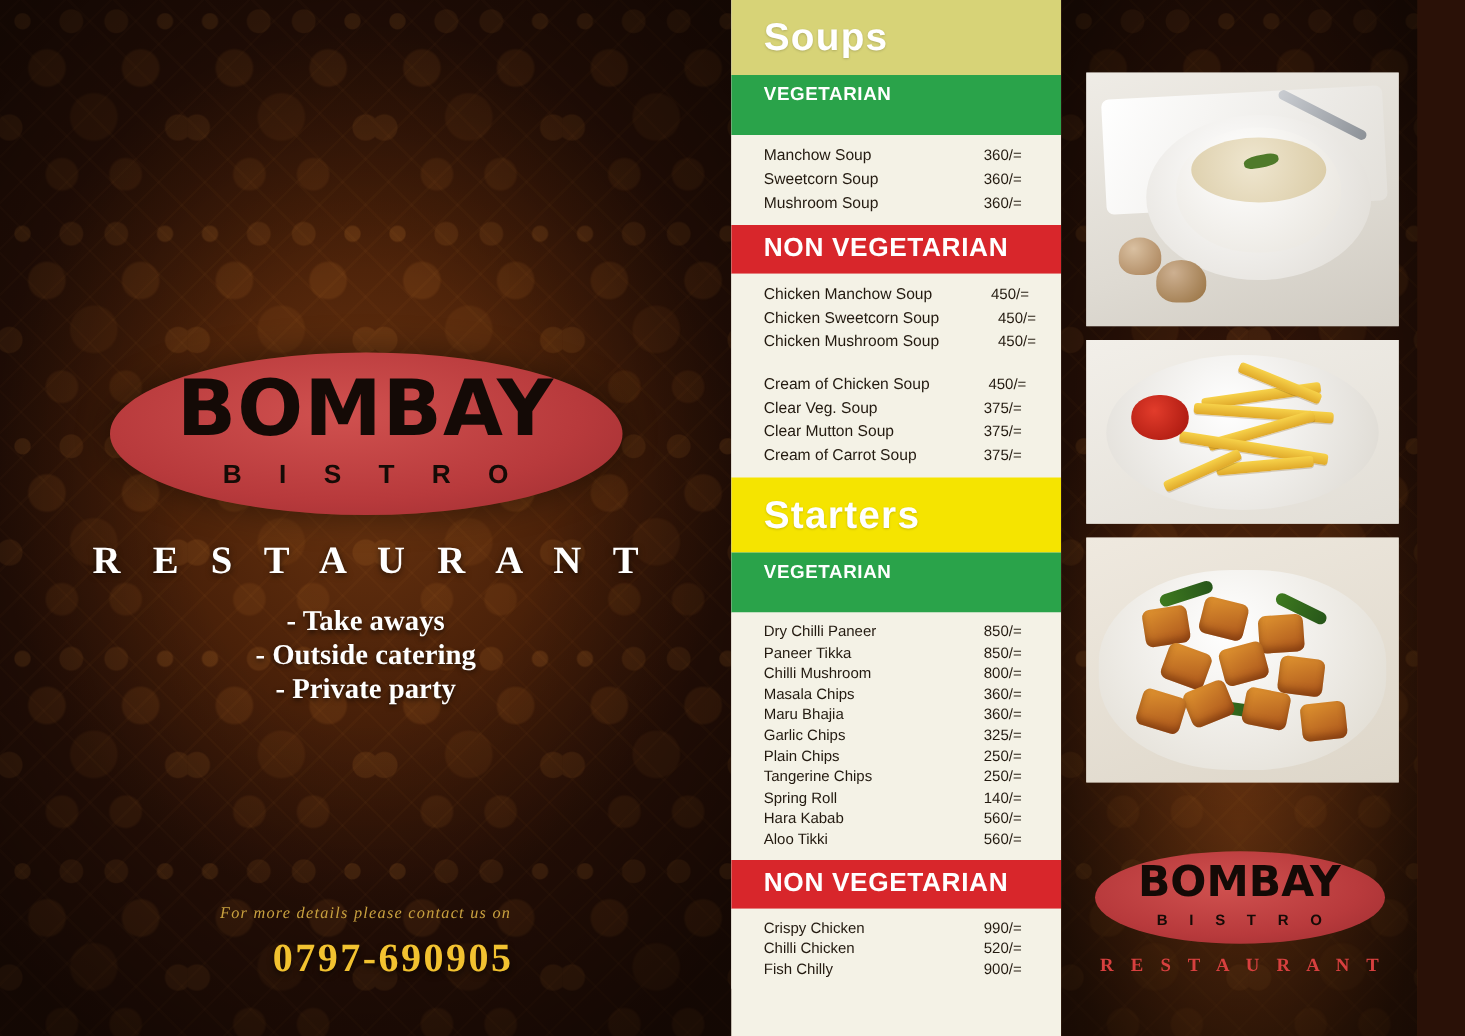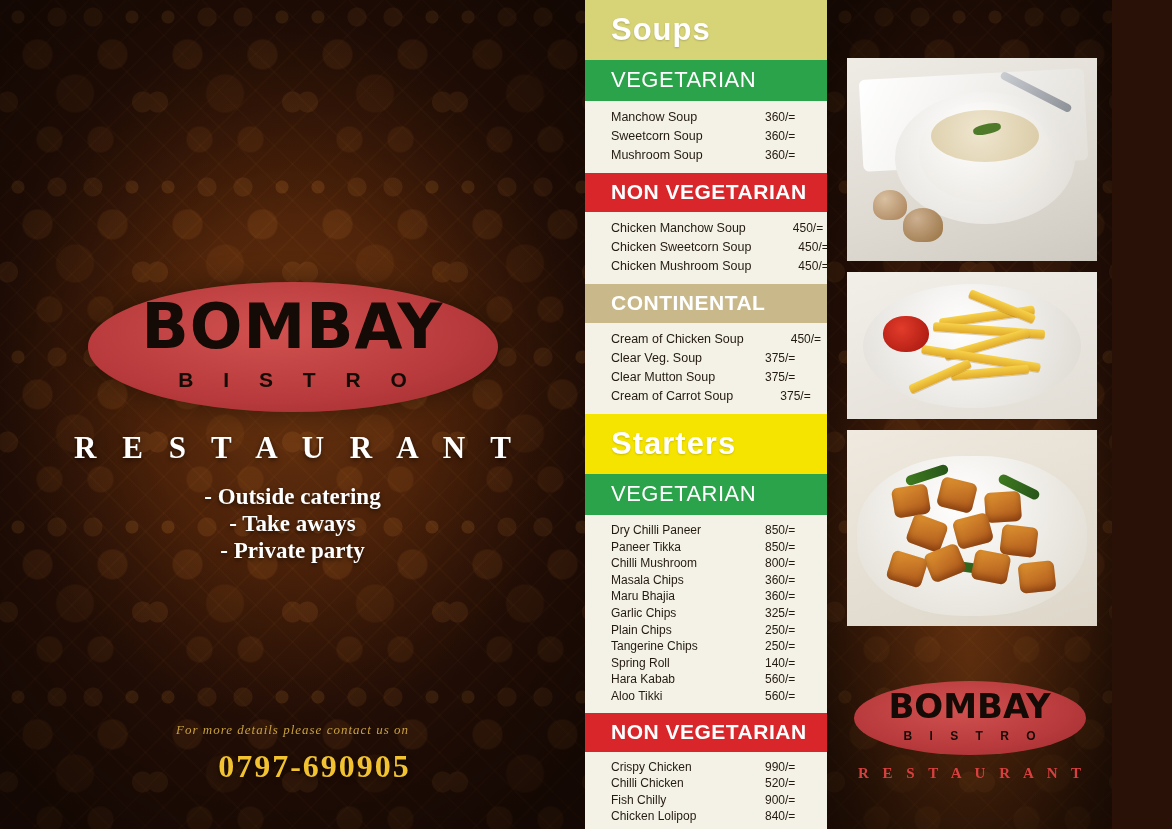--- a/index.html
+++ b/index.html
@@ -170,21 +170,21 @@
     font-weight: bold;
     letter-spacing: 2px;
     color: #f2c230;
     text-shadow: 0 2px 5px rgba(0,0,0,0.6);
     margin-left: 44px;
   }
 
   
   .middle {
     position: relative;
-    width: 242px;
+    width: 264px;
     height: 829px;
     background: #f4f2e6;
     overflow: hidden;
   }
   .band-big {
     background: #d7d377;
     color: #ffffff;
     font-size: 31px;
     font-weight: bold;
     letter-spacing: 1px;
@@ -196,24 +196,24 @@
     color: #ffffff;
     font-size: 31px;
     font-weight: bold;
     letter-spacing: 1px;
     padding: 12px 4px 12px 26px;
     text-shadow: 0 1px 2px rgba(0,0,0,0.18);
   }
   .band-green {
     background: #2aa34a;
     color: #ffffff;
-    font-size: 22px;
-    font-weight: normal;
+    font-size: 15px;
+    font-weight: bold;
     letter-spacing: 0.5px;
-    padding: 7px 0 8px 26px;
+    padding: 7px 0 24px 26px;
   }
   .band-red {
     background: #d8262b;
     color: #ffffff;
     font-size: 21px;
     font-weight: bold;
     letter-spacing: 0.5px;
     padding: 7px 0 8px 26px;
   }
   .band-tan {
@@ -363,22 +363,22 @@
     <div class="left-content">
       <div class="logo-wrap">
         <div class="logo-ellipse"></div>
         <div class="logo-name">BOMBAY</div>
         <div class="logo-sub">B I S T R O</div>
       </div>
 
       <div class="restaurant-word">R E S T A U R A N T</div>
 
       <div class="services">
+        <div>- Take aways</div>
         <div>- Outside catering</div>
-        <div>- Take aways</div>
         <div>- Private party</div>
       </div>
 
 
       <div class="contact-note">For more details please contact us on</div>
       <div class="phone">0797-690905</div>
     </div>
   </div>
 
   <div class="middle">
@@ -410,21 +410,20 @@
       <div class="item">
         <span class="nm">Chicken Sweetcorn Soup</span>
         <span class="pr">450/=</span>
       </div>
       <div class="item">
         <span class="nm">Chicken Mushroom Soup</span>
         <span class="pr">450/=</span>
       </div>
     </div>
 
-    <div class="band-tan">CONTINENTAL</div>
     <div class="items">
       <div class="item">
         <span class="nm">Cream of Chicken Soup</span>
         <span class="pr">450/=</span>
       </div>
       <div class="item">
         <span class="nm">Clear Veg. Soup</span>
         <span class="pr">375/=</span>
       </div>
       <div class="item">
@@ -493,24 +492,20 @@
         <span class="nm">Crispy Chicken</span>
         <span class="pr">990/=</span>
       </div>
       <div class="item">
         <span class="nm">Chilli Chicken</span>
         <span class="pr">520/=</span>
       </div>
       <div class="item">
         <span class="nm">Fish Chilly</span>
         <span class="pr">900/=</span>
-      </div>
-      <div class="item">
-        <span class="nm">Chicken Lolipop</span>
-        <span class="pr">840/=</span>
       </div>
     </div>
 
   </div>
 
   <div class="right">
     <div class="damask"></div>
     <div class="damask2"></div>
     <div class="vignette"></div>
 

